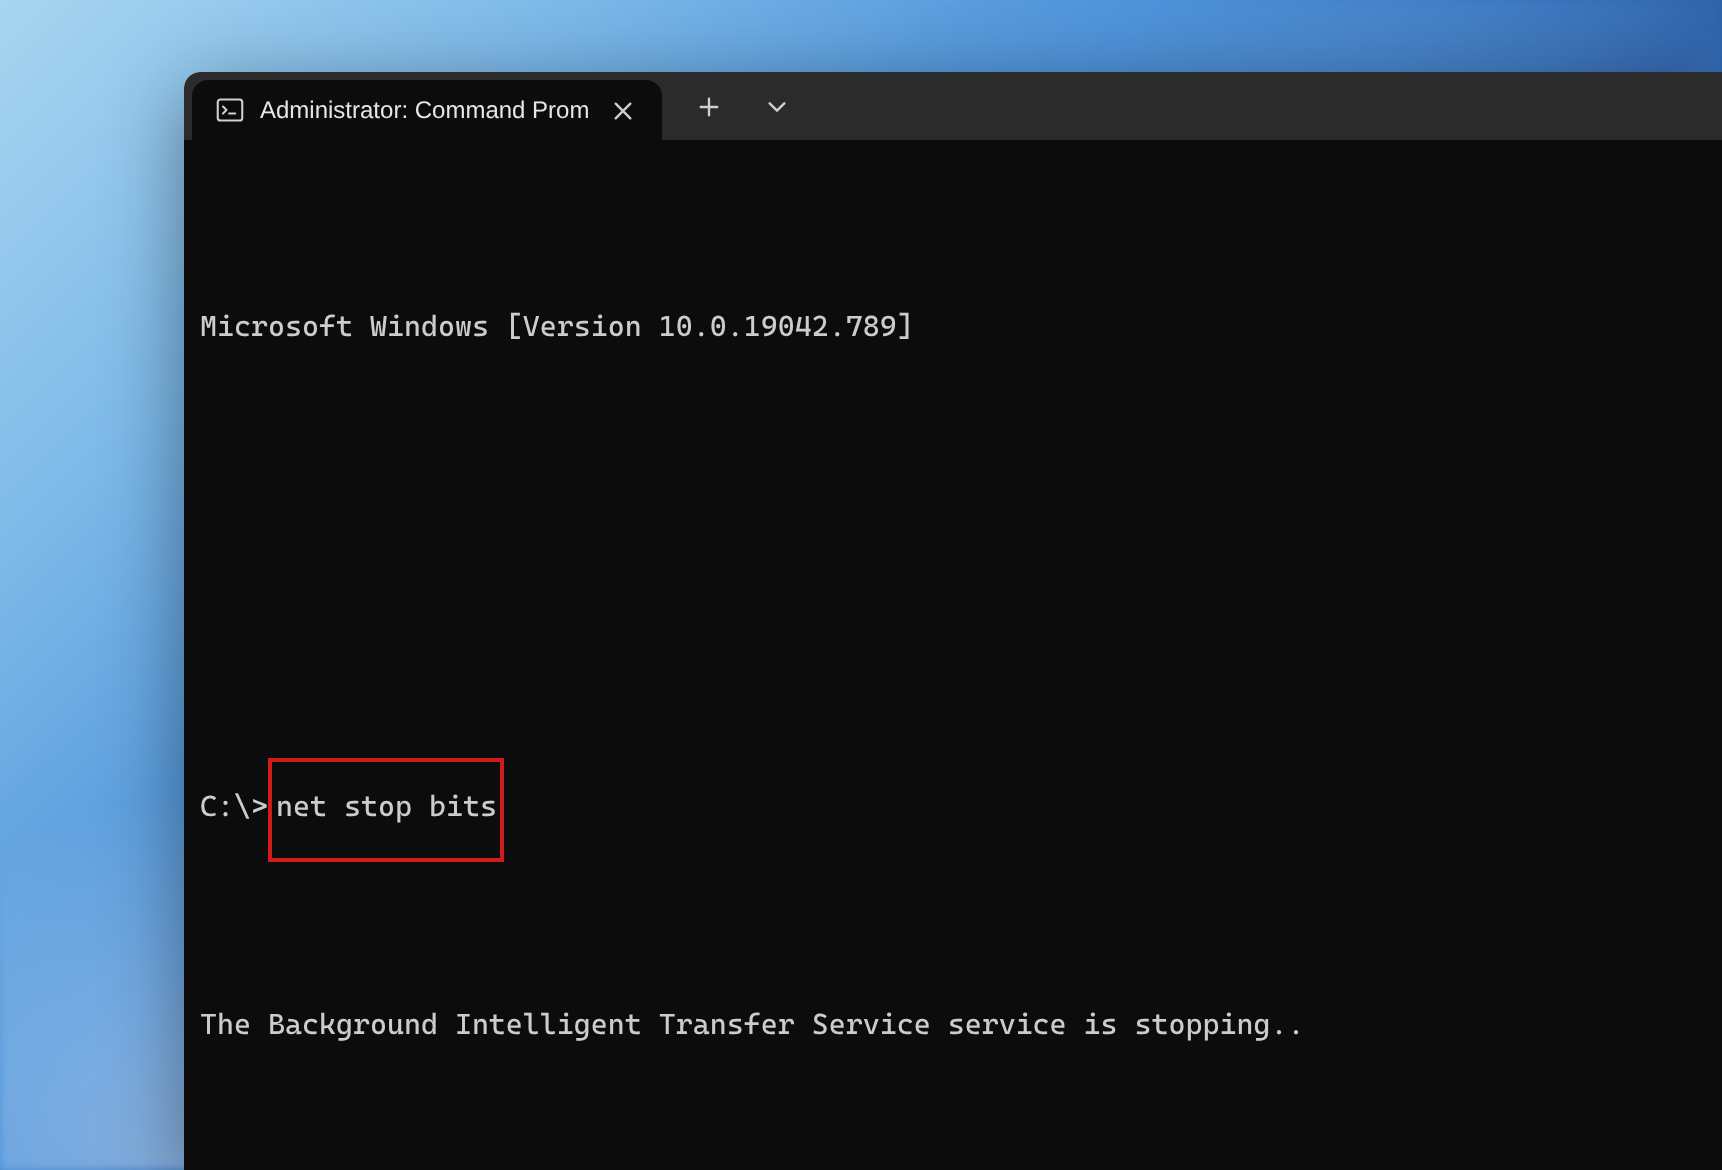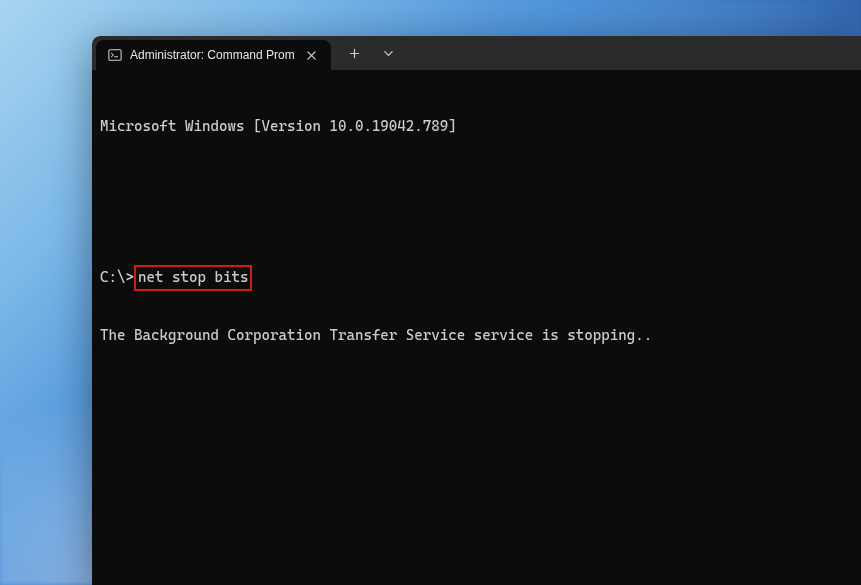--- a/index.html
+++ b/index.html
@@ -90,25 +90,25 @@
     flex: 1;
     background: #0c0c0c;
     color: #cccccc;
     font-family: Consolas, "Cascadia Mono", "Courier New", monospace;
     font-size: 14.5px;
     line-height: 1.28;
     padding: 10px 8px 8px 8px;
     white-space: pre;
     overflow: hidden;
   }
-  .line { white-space: pre-wrap; word-break: break-word; }
+  .line { white-space: pre-wrap; word-break: break-word; margin-top: 38px; }
   .cmd-highlight {
     display: inline-block;
     border: 2px solid #d11a1a;
-    padding: 3px 2px;
+    padding: 16px 2px;
     line-height: 1.05;
     margin-bottom: -2px;
   }
 </style>
 </head>
 <body>
 
 <div class="bg-swoosh"></div>
 
 <div class="window">
@@ -141,21 +141,21 @@
       </span>
     </div>
   </div>
 
   <div class="terminal">
     <div class="line">Microsoft Windows [Version 10.0.19042.789]</div>
     <div class="line">&nbsp;</div>
 
     
     <div class="line"><span>C:\&gt;</span><span class="cmd-highlight">net stop bits</span></div>
-    <div class="line">The Background Corporation Transfer Service service is stopping..</div>
+    <div class="line">The Background Intelligent Transfer Service service is stopping..</div>
     <div class="line">&nbsp;</div>
     <div class="line">&nbsp;</div>
 
     
     
     
     
     
     
     

